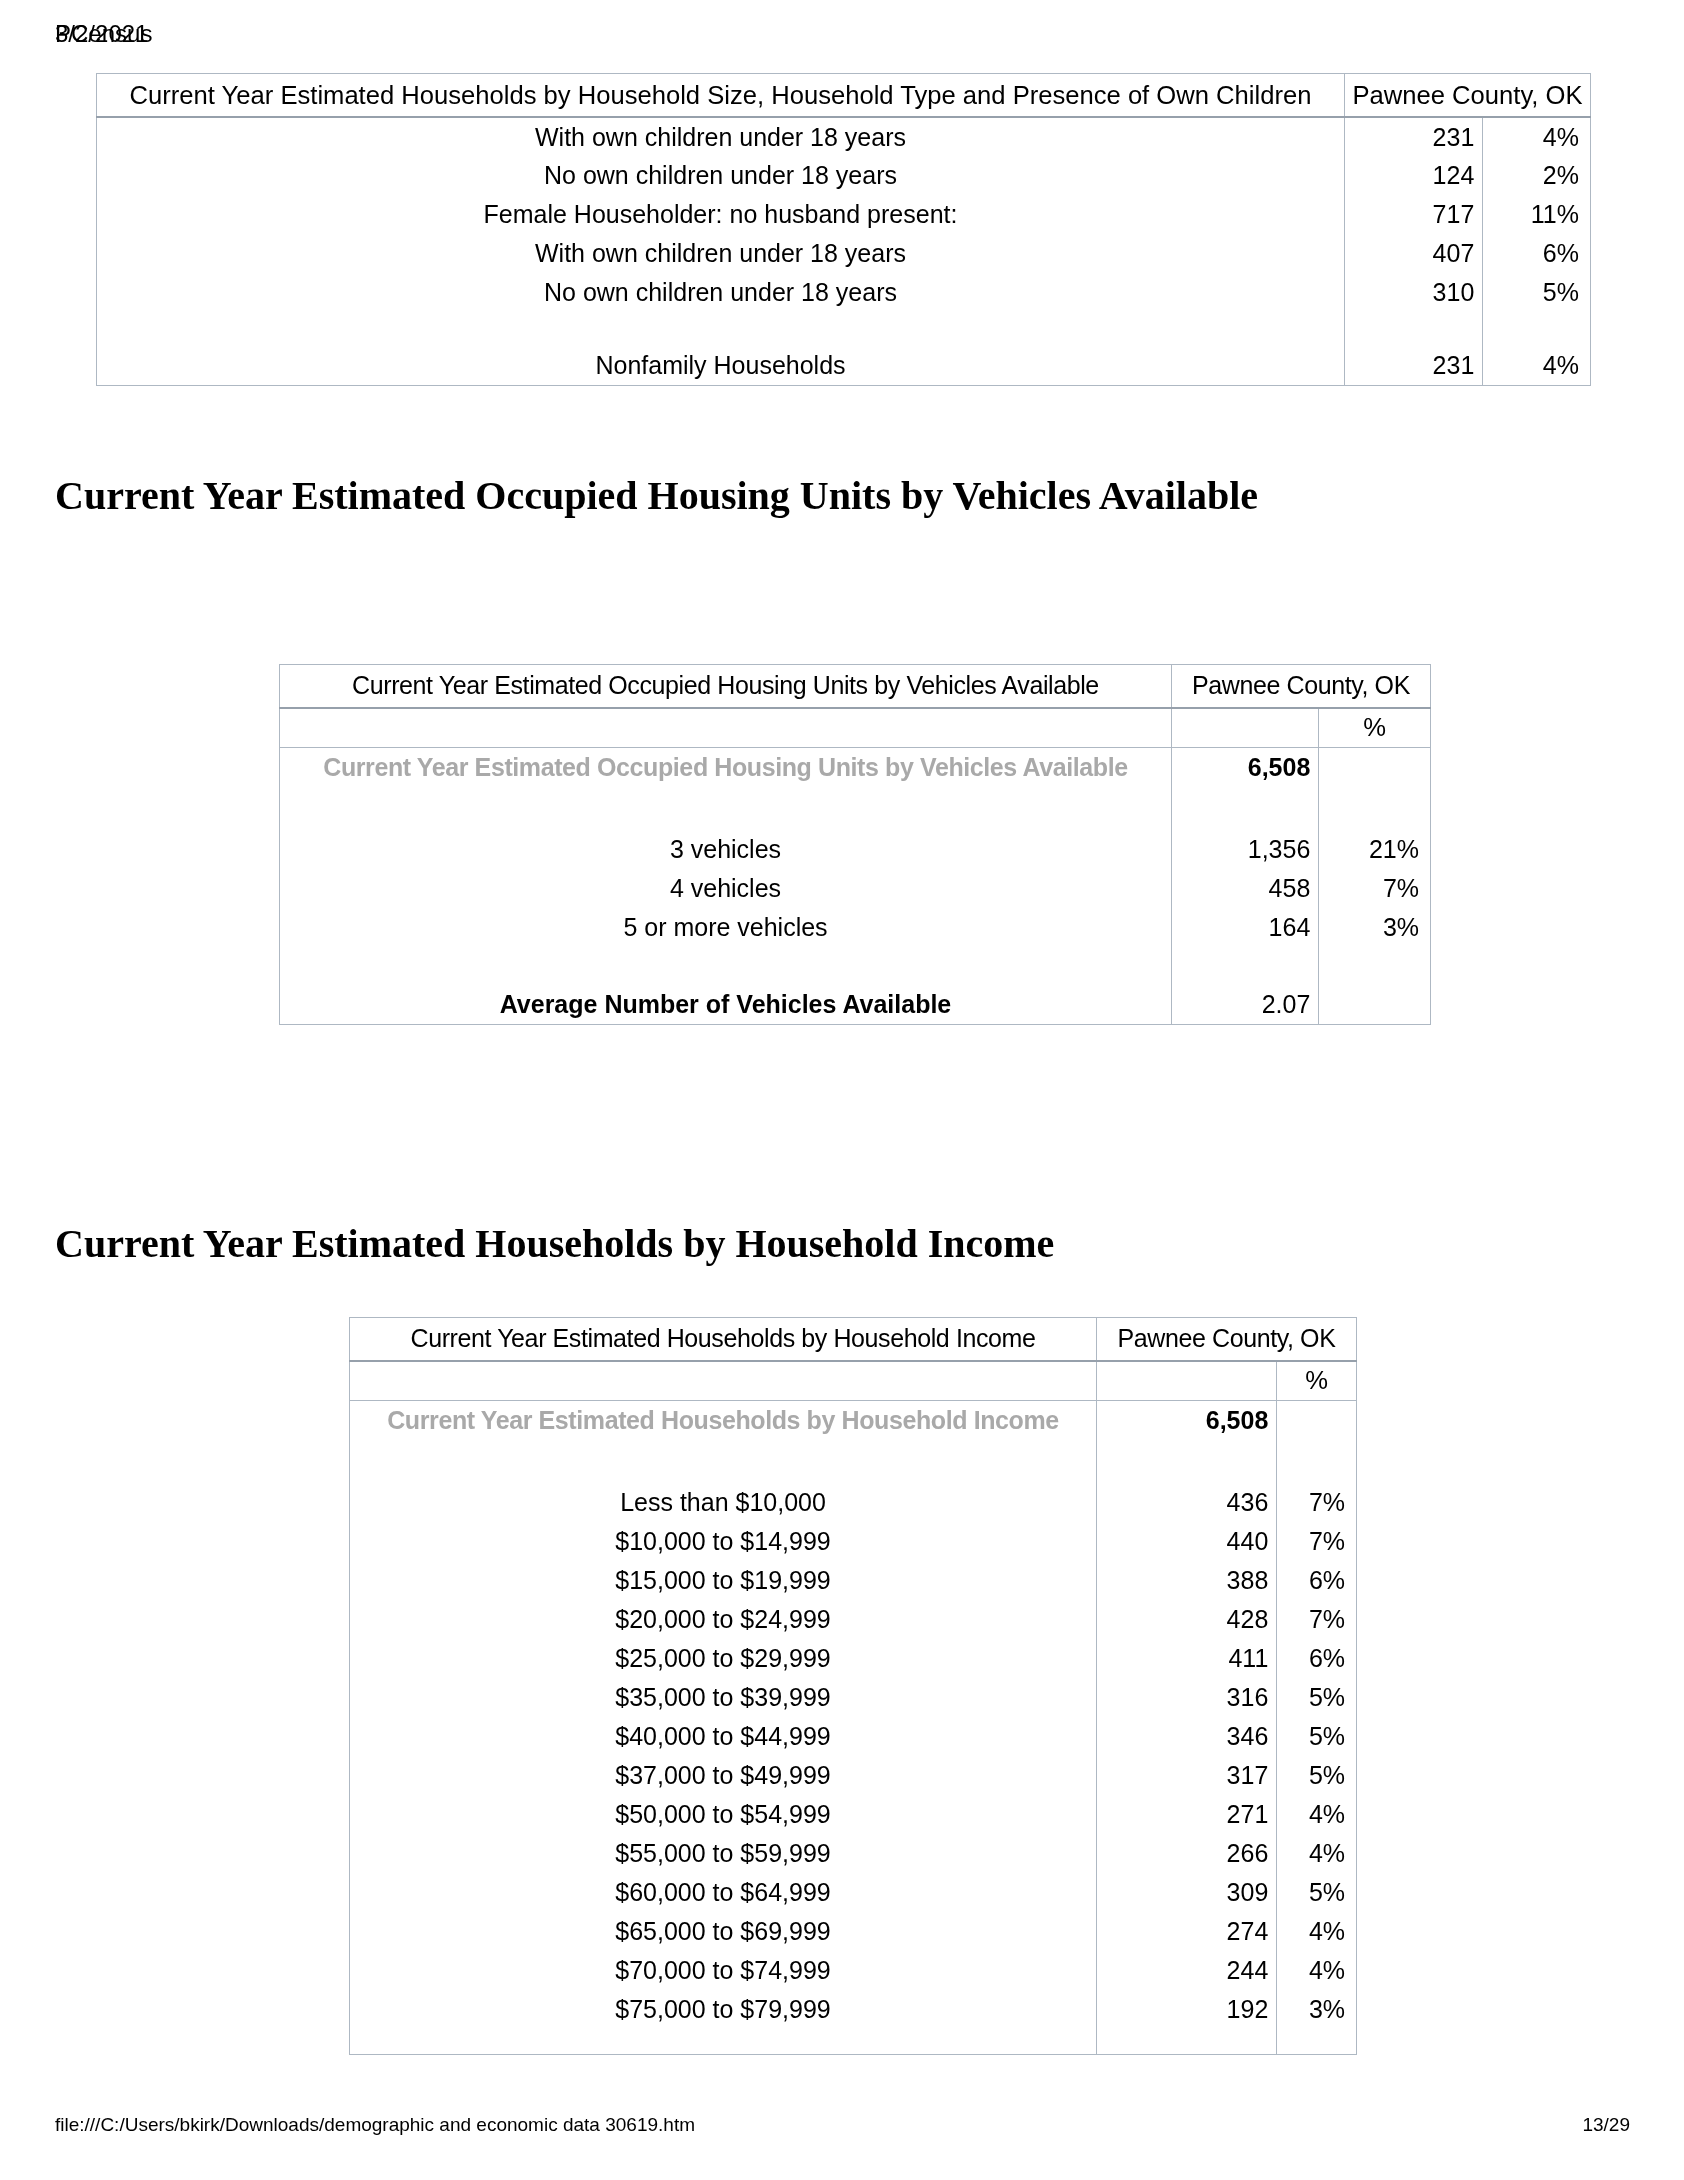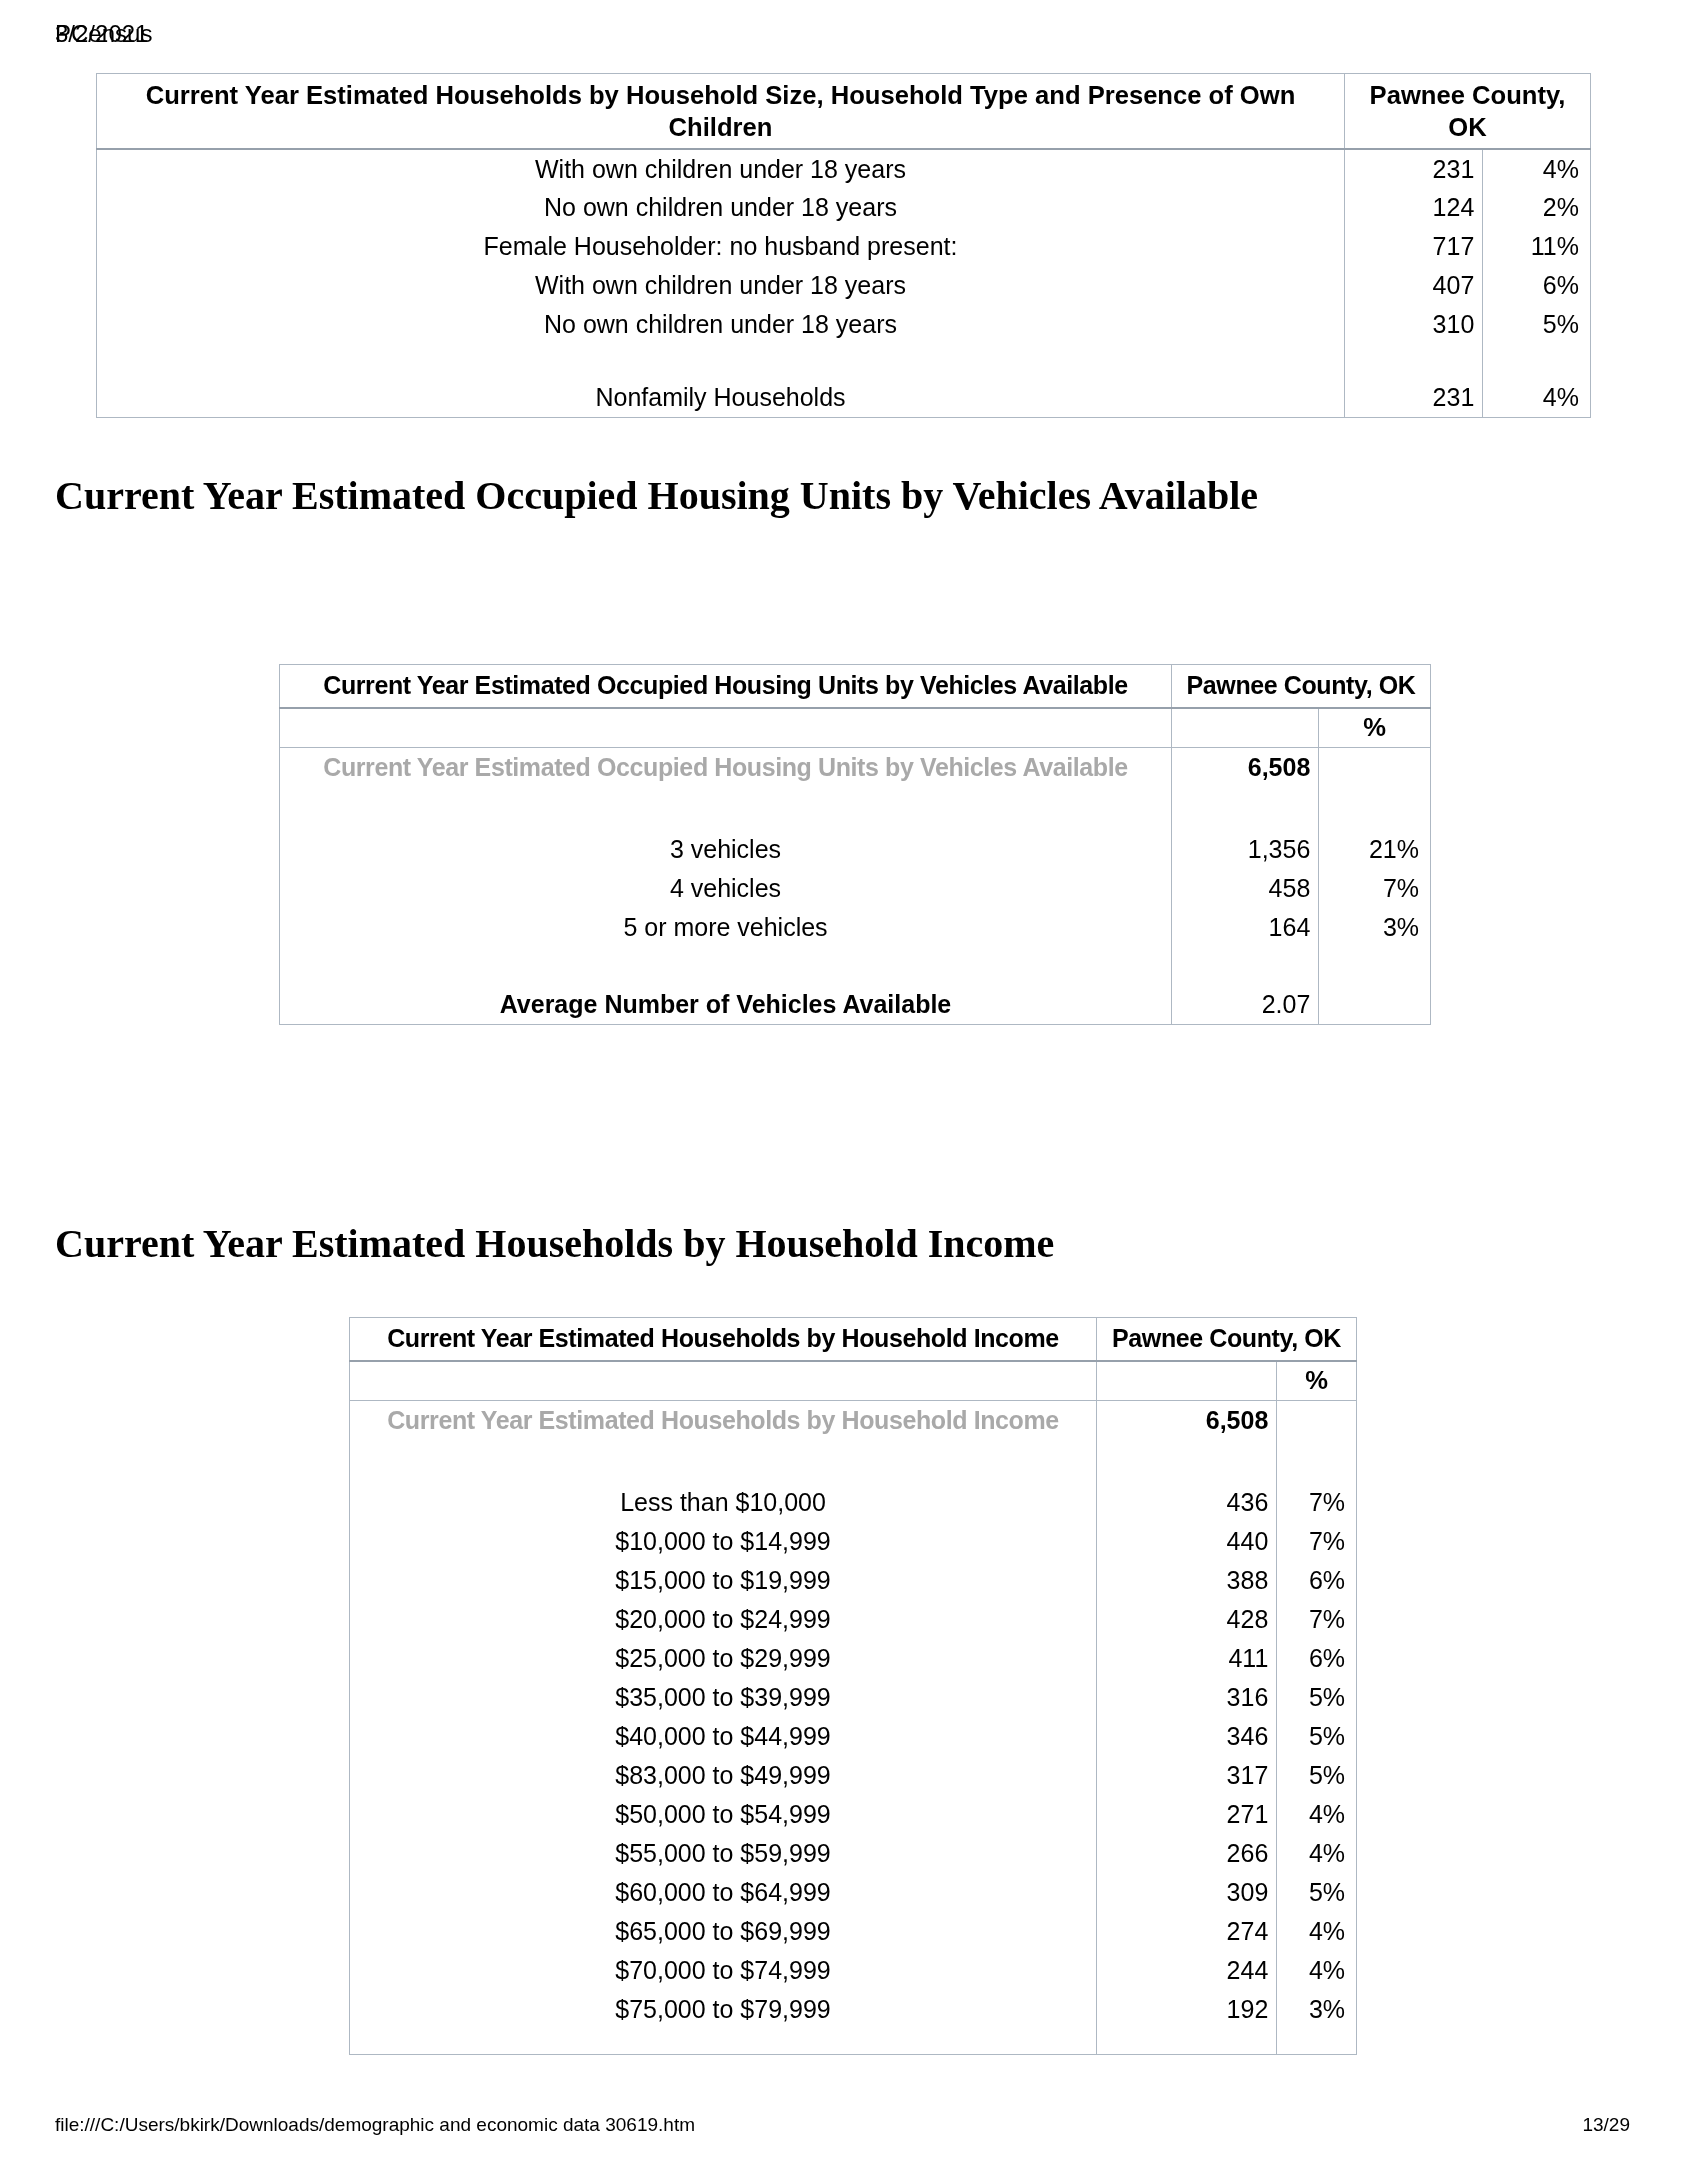--- a/index.html
+++ b/index.html
@@ -32,21 +32,21 @@
   .h-vehicles { top:468px; width:1210px; }
   .h-income   { top:1216px; width:1533px; }
 
   
   table.t { border-collapse:collapse; table-layout:fixed; position:absolute; background:#fff; }
   table.t { border:1.7px solid var(--line); }
   .t1 { top:73px;   left:96px; width:1494px; border-bottom:4.3px solid #000; }
   .t2 { top:664px;  left:279px; width:1150px; border-bottom:4.3px solid #000; }
   .t3 { top:1317px; left:349px; width:1007px; border-bottom:1.7px solid var(--cut); }
 
-  .t thead th { font-weight:700; font-size:25.6px; text-align:center; vertical-align:middle; }
+  .t thead th { font-weight:400; font-size:25.6px; text-align:center; vertical-align:middle; }
   .t thead tr.main th {
     border-bottom:2.6px solid var(--line-dark);
     padding:5.1px 6.8px; line-height:32px;
   }
   .t2 thead tr.main th, .t3 thead tr.main th {
     height:43px; padding:1.7px 3.4px; line-height:29px;
     font-size:25px; letter-spacing:-0.4px; white-space:nowrap; overflow:hidden;
   }
   .t thead tr.pct-row th { height:40px; border-bottom:1.7px solid var(--line); font-size:25.6px; }
 
@@ -245,21 +245,21 @@
         <td class="lbl">$35,000 to $39,999</td>
         <td class="val">316</td>
         <td class="pct">5%</td>
       </tr>
       <tr>
         <td class="lbl">$40,000 to $44,999</td>
         <td class="val">346</td>
         <td class="pct">5%</td>
       </tr>
       <tr>
-        <td class="lbl">$83,000 to $49,999</td>
+        <td class="lbl">$37,000 to $49,999</td>
         <td class="val">317</td>
         <td class="pct">5%</td>
       </tr>
       <tr>
         <td class="lbl">$50,000 to $54,999</td>
         <td class="val">271</td>
         <td class="pct">4%</td>
       </tr>
       <tr>
         <td class="lbl">$55,000 to $59,999</td>

